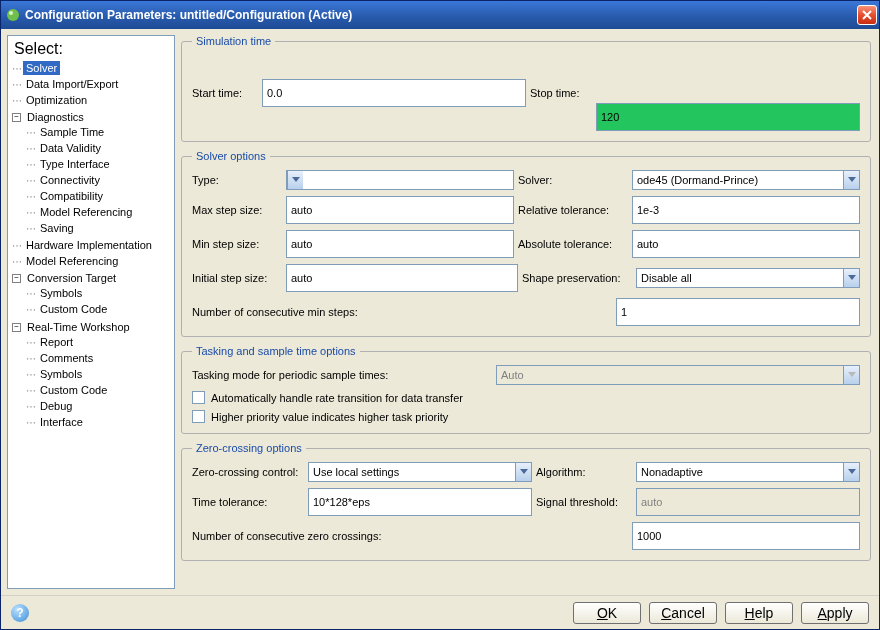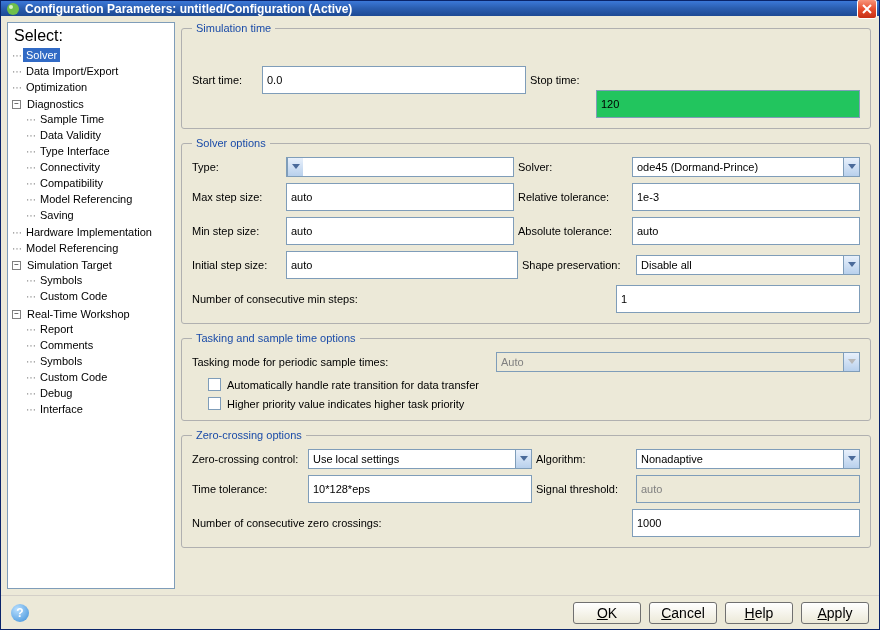--- a/index.html
+++ b/index.html
@@ -13,21 +13,21 @@
 }
 .window {
   width: 880px;
   height: 630px;
   border: 1px solid #0a246a;
   background: #ece9d8;
   display: flex;
   flex-direction: column;
 }
 .titlebar {
-  height: 15px;
+  height: 28px;
   background: linear-gradient(to bottom, #3b78d8 0%, #2a5db0 50%, #1d4a94 100%);
   display: flex;
   align-items: center;
   padding: 0 2px 0 4px;
   color: white;
 }
 .titlebar .app-icon {
   width: 16px;
   height: 16px;
   margin-right: 4px;
@@ -180,21 +180,20 @@
   align-items: center;
   justify-content: center;
 }
 .select .sel-arrow svg { width: 8px; height: 6px; }
 
 .checkbox-row {
   display: flex;
   align-items: center;
   gap: 6px;
   margin-bottom: 6px;
-  margin-left: 16px;
 }
 .checkbox {
   width: 13px;
   height: 13px;
   border: 1px solid #7f9db9;
   background: #fff;
   cursor: pointer;
 }
 
 .footer {
@@ -314,21 +313,21 @@
                 <span class="dots">⋯</span>
                 <span class="label">Hardware Implementation</span>
               </span></li>
           <li><span class="node">
                 <span class="dots">⋯</span>
                 <span class="label">Model Referencing</span>
               </span></li>
           <li>
             <span class="node">
                 <span class="toggle">−</span>
-                <span class="label">Simulation Target</span>
+                <span class="label">Conversion Target</span>
               </span>
             <ul>
               <li><span class="node">
                     <span class="dots">⋯</span>
                     <span class="label">Symbols</span>
                   </span></li>
               <li><span class="node">
                     <span class="dots">⋯</span>
                     <span class="label">Custom Code</span>
                   </span></li>

